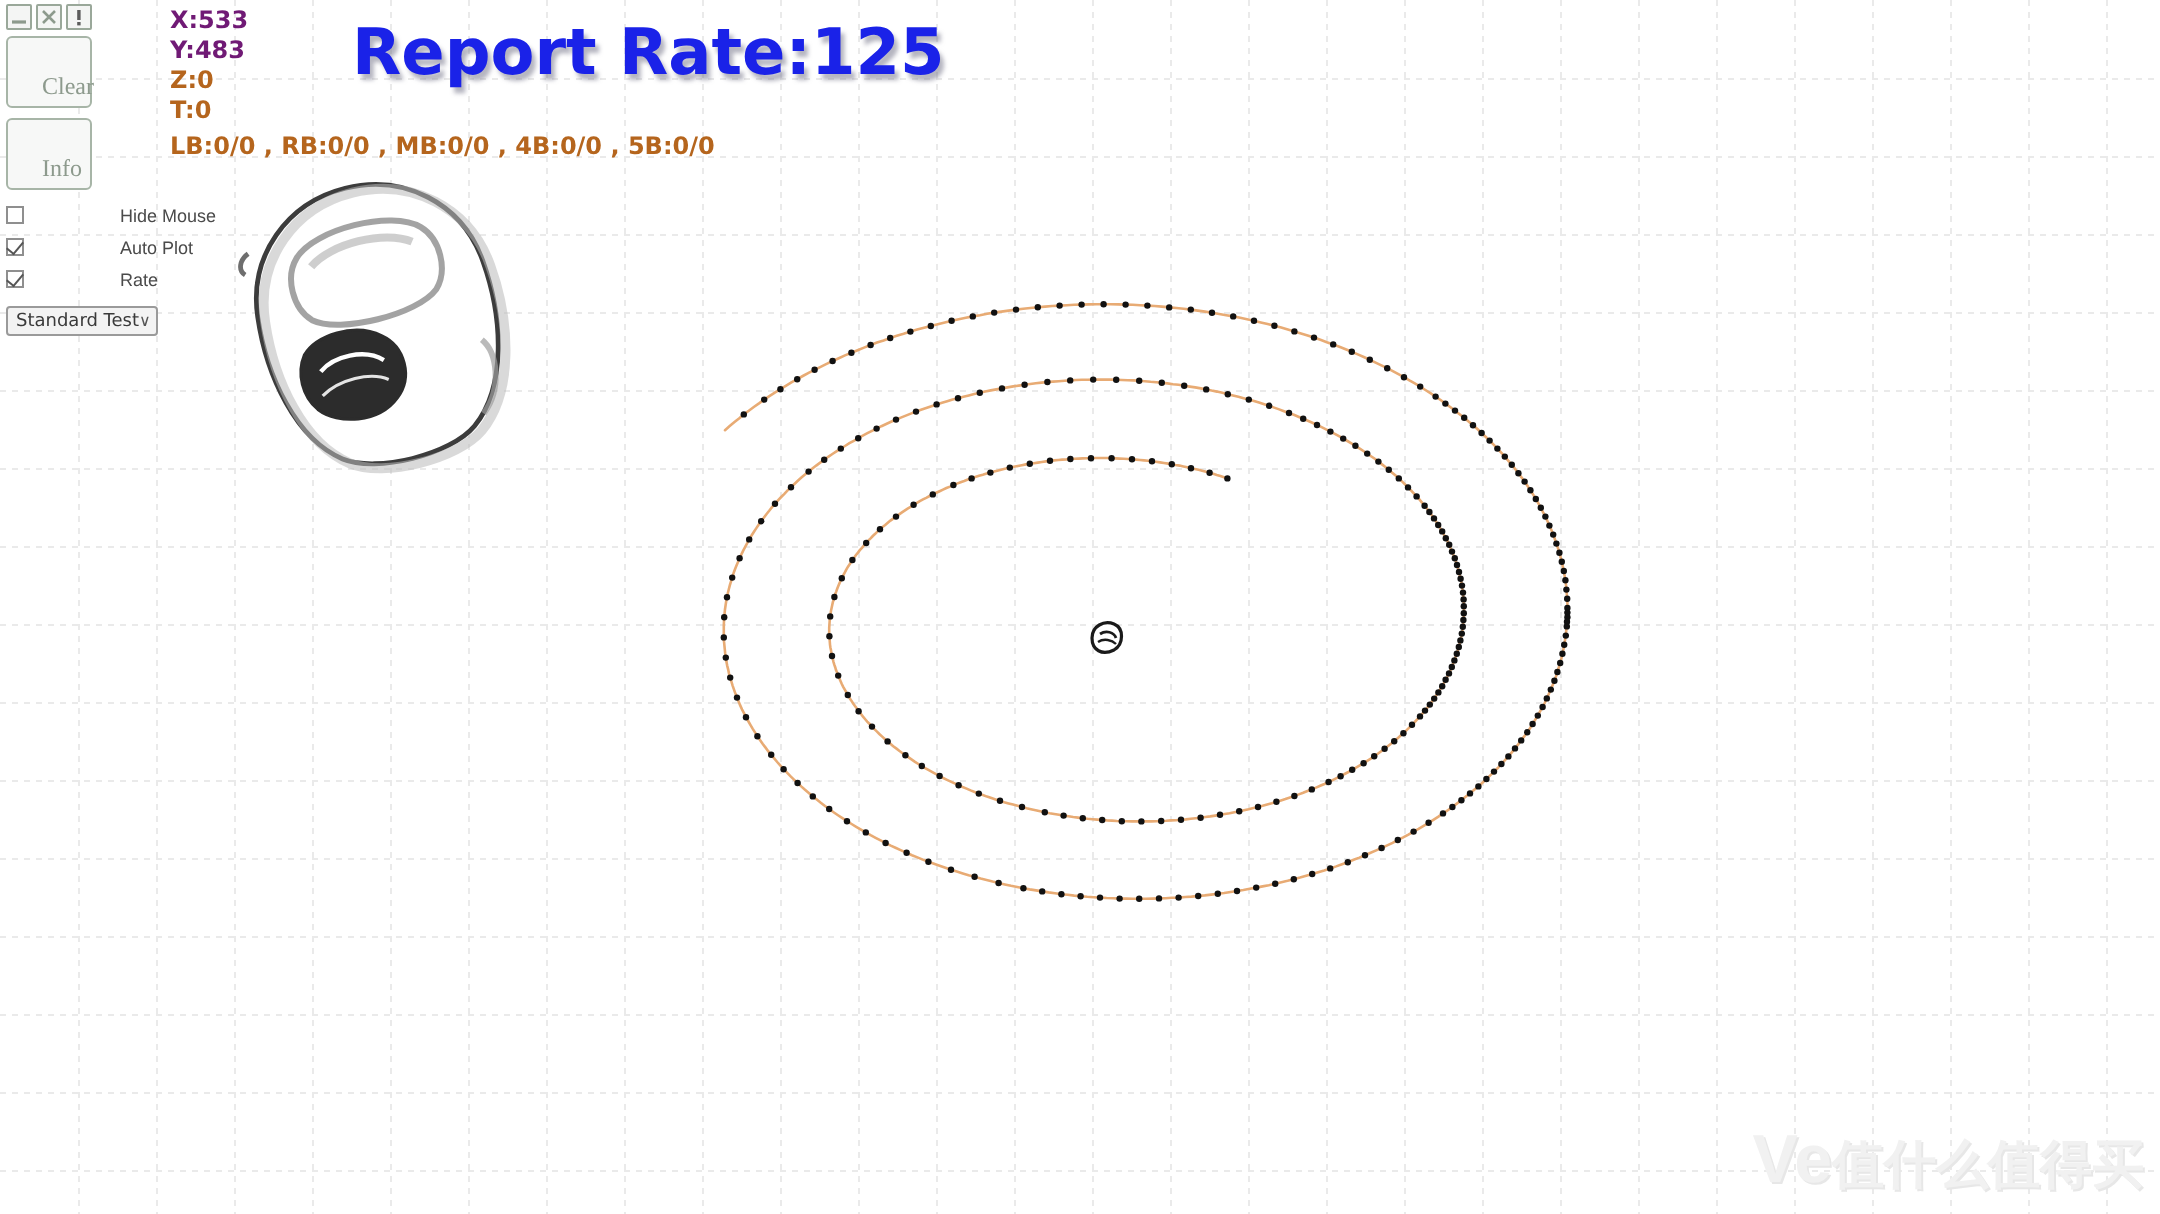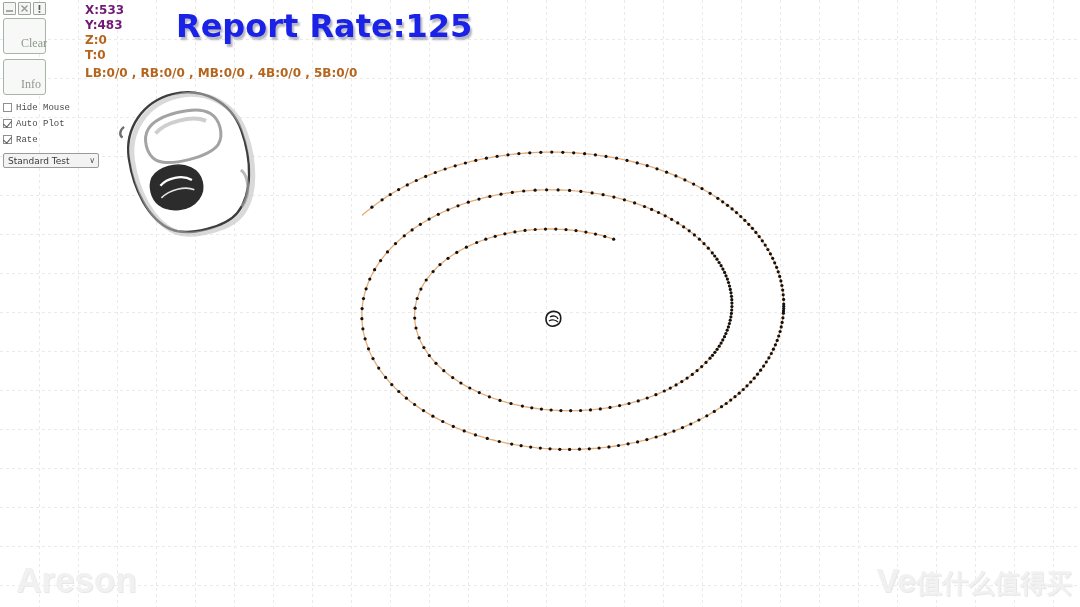--- a/index.html
+++ b/index.html
@@ -129,27 +129,28 @@
     top: -1px;
     width: 4px;
     height: 7px;
     border: solid #555;
     border-width: 0 1px 1px 0;
     transform: rotate(40deg);
   }
   .chk-label {
     font-size: 9px;
     color: #4a4a4a;
-    font-family: Liberation Mono, monospace;
+    font-family: Liberation Sans, sans-serif;
     white-space: nowrap;
+    margin-left: 44px;
   }
 
   #mode-select {
     margin-top: 6px;
-    width: 96px;
+    width: 76px;
     height: 15px;
     border: 1px solid #9a9a9a;
     border-radius: 2px;
     background: #f3f3f3;
     display: flex;
     align-items: center;
     justify-content: space-between;
     padding: 0 3px 0 4px;
     box-sizing: border-box;
     cursor: pointer;
@@ -272,21 +273,20 @@
       <line x1="0" y1="312.5" x2="1080" y2="312.5" stroke="#eaeaea" stroke-width="1" stroke-dasharray="3 3"></line>
       <line x1="0" y1="351.5" x2="1080" y2="351.5" stroke="#eaeaea" stroke-width="1" stroke-dasharray="3 3"></line>
       <line x1="0" y1="390.5" x2="1080" y2="390.5" stroke="#eaeaea" stroke-width="1" stroke-dasharray="3 3"></line>
       <line x1="0" y1="429.5" x2="1080" y2="429.5" stroke="#eaeaea" stroke-width="1" stroke-dasharray="3 3"></line>
       <line x1="0" y1="468.5" x2="1080" y2="468.5" stroke="#eaeaea" stroke-width="1" stroke-dasharray="3 3"></line>
       <line x1="0" y1="507.5" x2="1080" y2="507.5" stroke="#eaeaea" stroke-width="1" stroke-dasharray="3 3"></line>
       <line x1="0" y1="546.5" x2="1080" y2="546.5" stroke="#eaeaea" stroke-width="1" stroke-dasharray="3 3"></line>
       <line x1="0" y1="585.5" x2="1080" y2="585.5" stroke="#eaeaea" stroke-width="1" stroke-dasharray="3 3"></line>
     </svg>
 
-  <div class="wm" id="wm-left">Areson</div>
   <div class="wm" id="wm-right">
     <span>Ve</span><span class="cjk">值什么值得买</span>
   </div>
 
   <svg class="plot-layer" id="plot" width="1080" height="607" viewBox="0 0 1080 607">
       <path d="M362.5 215.1 L364.7 213.1 L367.1 211.1 L369.5 209.2 L371.9 207.2 L374.4 205.4 L376.9 203.5 L379.5 201.7 L382.1 199.8 L384.7 198.1 L387.4 196.3 L390.2 194.6 L392.9 192.9 L395.7 191.2 L398.6 189.6 L401.4 188.0 L404.3 186.4 L407.3 184.9 L410.3 183.4 L413.3 181.9 L416.3 180.5 L419.4 179.1 L422.5 177.7 L425.7 176.4 L428.8 175.1 L432.0 173.8 L435.3 172.5 L438.5 171.3 L441.8 170.2 L445.1 169.0 L448.4 167.9 L451.8 166.9 L455.2 165.8 L458.6 164.8 L462.0 163.9 L465.4 163.0 L468.9 162.1 L472.4 161.2 L475.8 160.4 L479.4 159.6 L482.9 158.9 L486.4 158.2 L490.0 157.6 L493.6 156.9 L497.1 156.3 L500.7 155.8 L504.3 155.3 L508.0 154.8 L511.6 154.4 L515.2 154.0 L518.9 153.6 L522.5 153.3 L526.1 153.0 L529.8 152.8 L533.5 152.6 L537.1 152.4 L540.8 152.3 L544.5 152.2 L548.1 152.1 L551.8 152.1 L555.4 152.1 L559.1 152.2 L562.8 152.3 L566.4 152.4 L570.1 152.6 L573.7 152.8 L577.3 153.0 L581.0 153.3 L584.6 153.7 L588.2 154.0 L591.8 154.4 L595.4 154.8 L598.9 155.3 L602.5 155.8 L606.0 156.4 L609.6 157.0 L613.1 157.6 L616.6 158.2 L620.1 158.9 L623.5 159.6 L627.0 160.4 L630.4 161.2 L633.8 162.0 L637.2 162.9 L640.6 163.8 L643.9 164.7 L647.2 165.7 L650.5 166.7 L653.8 167.7 L657.0 168.8 L660.2 169.9 L663.4 171.1 L666.6 172.2 L669.7 173.4 L672.8 174.6 L675.9 175.9 L678.9 177.2 L681.9 178.5 L684.9 179.9 L687.8 181.3 L690.7 182.7 L693.6 184.1 L696.4 185.6 L699.2 187.1 L702.0 188.6 L704.7 190.2 L707.4 191.7 L710.1 193.3 L712.7 195.0 L715.2 196.6 L717.8 198.3 L720.3 200.0 L722.7 201.8 L725.1 203.5 L727.5 205.3 L729.8 207.1 L732.1 208.9 L734.3 210.8 L736.5 212.6 L738.7 214.5 L740.8 216.5 L742.8 218.4 L744.8 220.3 L746.8 222.3 L748.7 224.3 L750.6 226.3 L752.4 228.3 L754.2 230.4 L755.9 232.4 L757.6 234.5 L759.2 236.6 L760.8 238.7 L762.3 240.8 L763.8 243.0 L765.2 245.1 L766.6 247.3 L767.9 249.5 L769.2 251.7 L770.4 253.9 L771.5 256.1 L772.7 258.3 L773.7 260.5 L774.7 262.8 L775.7 265.0 L776.6 267.3 L777.4 269.5 L778.2 271.8 L779.0 274.1 L779.7 276.4 L780.3 278.6 L780.9 280.9 L781.4 283.2 L781.9 285.5 L782.3 287.8 L782.7 290.1 L783.0 292.5 L783.2 294.8 L783.4 297.1 L783.6 299.4 L783.7 301.7 L783.7 304.0 L783.7 306.3 L783.7 308.6 L783.5 310.9 L783.4 313.2 L783.1 315.5 L782.9 317.8 L782.5 320.1 L782.1 322.4 L781.7 324.7 L781.2 326.9 L780.7 329.2 L780.1 331.5 L779.4 333.7 L778.7 336.0 L778.0 338.2 L777.2 340.4 L776.3 342.6 L775.4 344.8 L774.4 347.0 L773.4 349.2 L772.4 351.4 L771.3 353.5 L770.1 355.6 L768.9 357.8 L767.6 359.9 L766.3 362.0 L765.0 364.1 L763.6 366.1 L762.1 368.2 L760.6 370.2 L759.1 372.2 L757.5 374.2 L755.9 376.2 L754.2 378.2 L752.5 380.1 L750.7 382.0 L748.9 384.0 L747.0 385.8 L745.1 387.7 L743.2 389.5 L741.2 391.4 L739.2 393.2 L737.1 394.9 L735.0 396.7 L732.8 398.4 L730.7 400.1 L728.4 401.8 L726.2 403.5 L723.9 405.1 L721.5 406.7 L719.2 408.3 L716.7 409.9 L714.3 411.4 L711.8 412.9 L709.3 414.4 L706.8 415.8 L704.2 417.3 L701.6 418.7 L698.9 420.0 L696.3 421.4 L693.6 422.7 L690.8 424.0 L688.1 425.2 L685.3 426.4 L682.5 427.6 L679.7 428.8 L676.8 429.9 L673.9 431.1 L671.0 432.1 L668.1 433.2 L665.1 434.2 L662.1 435.2 L659.1 436.1 L656.1 437.0 L653.1 437.9 L650.0 438.8 L646.9 439.6 L643.8 440.4 L640.7 441.1 L637.6 441.9 L634.4 442.6 L631.3 443.2 L628.1 443.8 L624.9 444.4 L621.7 445.0 L618.5 445.5 L615.3 446.0 L612.1 446.5 L608.9 446.9 L605.6 447.3 L602.4 447.7 L599.1 448.0 L595.8 448.3 L592.6 448.5 L589.3 448.8 L586.0 448.9 L582.8 449.1 L579.5 449.2 L576.2 449.3 L572.9 449.4 L569.6 449.4 L566.4 449.4 L563.1 449.3 L559.8 449.3 L556.6 449.1 L553.3 449.0 L550.0 448.8 L546.8 448.6 L543.6 448.4 L540.3 448.1 L537.1 447.8 L533.9 447.4 L530.7 447.1 L527.5 446.6 L524.3 446.2 L521.1 445.7 L518.0 445.2 L514.8 444.7 L511.7 444.1 L508.6 443.5 L505.5 442.9 L502.4 442.2 L499.3 441.5 L496.3 440.8 L493.3 440.0 L490.3 439.3 L487.3 438.4 L484.3 437.6 L481.4 436.7 L478.4 435.8 L475.5 434.9 L472.7 433.9 L469.8 432.9 L467.0 431.9 L464.2 430.9 L461.4 429.8 L458.7 428.7 L456.0 427.6 L453.3 426.4 L450.6 425.2 L448.0 424.0 L445.4 422.8 L442.8 421.5 L440.3 420.2 L437.8 418.9 L435.3 417.6 L432.9 416.2 L430.5 414.8 L428.1 413.4 L425.8 412.0 L423.5 410.6 L421.2 409.1 L419.0 407.6 L416.8 406.1 L414.6 404.5 L412.5 403.0 L410.4 401.4 L408.4 399.8 L406.4 398.2 L404.4 396.5 L402.5 394.9 L400.6 393.2 L398.8 391.5 L397.0 389.8 L395.2 388.1 L393.5 386.3 L391.8 384.6 L390.2 382.8 L388.6 381.0 L387.1 379.2 L385.6 377.4 L384.1 375.6 L382.7 373.7 L381.3 371.9 L380.0 370.0 L378.7 368.1 L377.5 366.2 L376.3 364.3 L375.2 362.4 L374.1 360.5 L373.0 358.6 L372.0 356.6 L371.0 354.7 L370.1 352.7 L369.3 350.7 L368.5 348.8 L367.7 346.8 L367.0 344.8 L366.3 342.8 L365.7 340.8 L365.1 338.8 L364.5 336.8 L364.1 334.8 L363.6 332.8 L363.2 330.8 L362.9 328.8 L362.6 326.7 L362.4 324.7 L362.2 322.7 L362.0 320.7 L361.9 318.7 L361.9 316.6 L361.9 314.6 L361.9 312.6 L362.0 310.6 L362.1 308.6 L362.3 306.6 L362.5 304.6 L362.8 302.6 L363.1 300.6 L363.5 298.6 L363.9 296.6 L364.4 294.6 L364.9 292.7 L365.5 290.7 L366.1 288.8 L366.7 286.8 L367.4 284.9 L368.2 282.9 L369.0 281.0 L369.8 279.1 L370.7 277.2 L371.6 275.3 L372.6 273.4 L373.6 271.6 L374.6 269.7 L375.7 267.9 L376.9 266.0 L378.1 264.2 L379.3 262.4 L380.6 260.6 L381.9 258.9 L383.2 257.1 L384.6 255.4 L386.0 253.6 L387.5 251.9 L389.0 250.2 L390.6 248.5 L392.2 246.9 L393.8 245.2 L395.5 243.6 L397.2 242.0 L398.9 240.4 L400.7 238.8 L402.5 237.3 L404.3 235.8 L406.2 234.3 L408.1 232.8 L410.1 231.3 L412.1 229.9 L414.1 228.4 L416.2 227.0 L418.2 225.7 L420.4 224.3 L422.5 223.0 L424.7 221.6 L426.9 220.4 L429.1 219.1 L431.4 217.8 L433.7 216.6 L436.0 215.4 L438.3 214.3 L440.7 213.1 L443.1 212.0 L445.5 210.9 L448.0 209.8 L450.4 208.8 L452.9 207.8 L455.4 206.8 L458.0 205.8 L460.5 204.9 L463.1 204.0 L465.7 203.1 L468.3 202.2 L471.0 201.4 L473.6 200.6 L476.3 199.8 L479.0 199.1 L481.7 198.4 L484.4 197.7 L487.1 197.0 L489.9 196.4 L492.6 195.8 L495.4 195.2 L498.2 194.7 L501.0 194.2 L503.8 193.7 L506.6 193.2 L509.4 192.8 L512.3 192.4 L515.1 192.0 L517.9 191.6 L520.8 191.3 L523.7 191.0 L526.5 190.8 L529.4 190.6 L532.3 190.4 L535.1 190.2 L538.0 190.0 L540.9 189.9 L543.8 189.9 L546.6 189.8 L549.5 189.8 L552.4 189.8 L555.3 189.8 L558.1 189.9 L561.0 190.0 L563.9 190.1 L566.7 190.2 L569.6 190.4 L572.4 190.6 L575.3 190.9 L578.1 191.1 L580.9 191.4 L583.7 191.7 L586.5 192.1 L589.3 192.4 L592.1 192.9 L594.9 193.3 L597.6 193.7 L600.4 194.2 L603.1 194.7 L605.8 195.3 L608.5 195.8 L611.2 196.4 L613.9 197.1 L616.5 197.7 L619.2 198.4 L621.8 199.1 L624.4 199.8 L627.0 200.5 L629.5 201.3 L632.1 202.1 L634.6 202.9 L637.1 203.8 L639.6 204.7 L642.0 205.6 L644.5 206.5 L646.9 207.4 L649.2 208.4 L651.6 209.4 L653.9 210.4 L656.2 211.4 L658.5 212.5 L660.8 213.6 L663.0 214.7 L665.2 215.8 L667.4 216.9 L669.5 218.1 L671.6 219.3 L673.7 220.5 L675.7 221.7 L677.7 222.9 L679.7 224.2 L681.7 225.5 L683.6 226.8 L685.5 228.1 L687.4 229.4 L689.2 230.8 L691.0 232.2 L692.7 233.5 L694.4 234.9 L696.1 236.4 L697.8 237.8 L699.4 239.2 L701.0 240.7 L702.5 242.2 L704.0 243.7 L705.5 245.2 L706.9 246.7 L708.3 248.2 L709.7 249.7 L711.0 251.3 L712.3 252.9 L713.5 254.4 L714.7 256.0 L715.9 257.6 L717.0 259.2 L718.1 260.8 L719.1 262.5 L720.1 264.1 L721.1 265.7 L722.0 267.4 L722.9 269.1 L723.8 270.7 L724.6 272.4 L725.3 274.1 L726.0 275.8 L726.7 277.4 L727.4 279.1 L728.0 280.8 L728.5 282.5 L729.0 284.2 L729.5 286.0 L729.9 287.7 L730.3 289.4 L730.7 291.1 L731.0 292.8 L731.2 294.5 L731.5 296.3 L731.6 298.0 L731.8 299.7 L731.9 301.4 L731.9 303.1 L732.0 304.9 L731.9 306.6 L731.9 308.3 L731.7 310.0 L731.6 311.7 L731.4 313.4 L731.2 315.1 L730.9 316.8 L730.6 318.5 L730.2 320.2 L729.8 321.9 L729.4 323.5 L728.9 325.2 L728.4 326.9 L727.8 328.5 L727.2 330.2 L726.6 331.8 L725.9 333.5 L725.2 335.1 L724.5 336.7 L723.7 338.3 L722.8 339.9 L722.0 341.5 L721.1 343.1 L720.1 344.6 L719.2 346.2 L718.1 347.7 L717.1 349.3 L716.0 350.8 L714.9 352.3 L713.7 353.8 L712.5 355.3 L711.3 356.7 L710.0 358.2 L708.7 359.6 L707.4 361.0 L706.0 362.4 L704.6 363.8 L703.2 365.2 L701.7 366.6 L700.2 367.9 L698.7 369.2 L697.1 370.6 L695.5 371.9 L693.9 373.1 L692.3 374.4 L690.6 375.6 L688.9 376.9 L687.1 378.1 L685.4 379.3 L683.6 380.4 L681.8 381.6 L679.9 382.7 L678.0 383.8 L676.1 384.9 L674.2 386.0 L672.3 387.0 L670.3 388.1 L668.3 389.1 L666.3 390.1 L664.3 391.0 L662.2 392.0 L660.1 392.9 L658.0 393.8 L655.9 394.7 L653.7 395.5 L651.6 396.4 L649.4 397.2 L647.2 398.0 L645.0 398.7 L642.7 399.5 L640.5 400.2 L638.2 400.9 L635.9 401.6 L633.6 402.2 L631.3 402.9 L629.0 403.5 L626.7 404.0 L624.3 404.6 L622.0 405.1 L619.6 405.6 L617.2 406.1 L614.8 406.6 L612.4 407.0 L610.0 407.4 L607.6 407.8 L605.1 408.2 L602.7 408.5 L600.3 408.9 L597.8 409.1 L595.4 409.4 L592.9 409.7 L590.5 409.9 L588.0 410.1 L585.5 410.2 L583.1 410.4 L580.6 410.5 L578.1 410.6 L575.7 410.7 L573.2 410.7 L570.7 410.7 L568.3 410.7 L565.8 410.7 L563.3 410.6 L560.9 410.6 L558.4 410.5 L556.0 410.3 L553.5 410.2 L551.1 410.0 L548.6 409.8 L546.2 409.6 L543.8 409.4 L541.4 409.1 L539.0 408.8 L536.6 408.5 L534.2 408.1 L531.8 407.8 L529.5 407.4 L527.1 407.0 L524.8 406.6 L522.4 406.1 L520.1 405.6 L517.8 405.1 L515.5 404.6 L513.3 404.1 L511.0 403.5 L508.8 402.9 L506.5 402.3 L504.3 401.7 L502.1 401.1 L500.0 400.4 L497.8 399.7 L495.7 399.0 L493.5 398.3 L491.4 397.5 L489.4 396.8 L487.3 396.0 L485.3 395.2 L483.3 394.3 L481.3 393.5 L479.3 392.6 L477.3 391.7 L475.4 390.8 L473.5 389.9 L471.6 389.0 L469.8 388.0 L468.0 387.1 L466.2 386.1 L464.4 385.1 L462.6 384.1 L460.9 383.0 L459.2 382.0 L457.5 380.9 L455.9 379.8 L454.3 378.7 L452.7 377.6 L451.1 376.5 L449.6 375.4 L448.1 374.2 L446.6 373.1 L445.2 371.9 L443.8 370.7 L442.4 369.5 L441.1 368.3 L439.8 367.1 L438.5 365.8 L437.2 364.6 L436.0 363.3 L434.8 362.0 L433.6 360.8 L432.5 359.5 L431.4 358.2 L430.4 356.9 L429.3 355.6 L428.4 354.2 L427.4 352.9 L426.5 351.6 L425.6 350.2 L424.7 348.9 L423.9 347.5 L423.1 346.1 L422.4 344.8 L421.6 343.4 L420.9 342.0 L420.3 340.6 L419.7 339.2 L419.1 337.8 L418.6 336.4 L418.0 335.0 L417.6 333.6 L417.1 332.2 L416.7 330.8 L416.4 329.4 L416.0 328.0 L415.7 326.6 L415.5 325.1 L415.2 323.7 L415.0 322.3 L414.9 320.9 L414.8 319.5 L414.7 318.1 L414.6 316.6 L414.6 315.2 L414.6 313.8 L414.7 312.4 L414.8 311.0 L414.9 309.6 L415.1 308.2 L415.3 306.8 L415.5 305.4 L415.8 304.0 L416.1 302.6 L416.4 301.2 L416.8 299.9 L417.2 298.5 L417.6 297.1 L418.1 295.8 L418.6 294.4 L419.1 293.1 L419.7 291.7 L420.3 290.4 L420.9 289.1 L421.6 287.7 L422.3 286.4 L423.0 285.1 L423.7 283.8 L424.5 282.6 L425.4 281.3 L426.2 280.0 L427.1 278.8 L428.0 277.5 L429.0 276.3 L429.9 275.1 L431.0 273.9 L432.0 272.7 L433.1 271.5 L434.1 270.3 L435.3 269.2 L436.4 268.0 L437.6 266.9 L438.8 265.7 L440.0 264.6 L441.3 263.5 L442.6 262.5 L443.9 261.4 L445.2 260.3 L446.6 259.3 L448.0 258.3 L449.4 257.3 L450.8 256.3 L452.3 255.3 L453.8 254.3 L455.3 253.4 L456.8 252.4 L458.3 251.5 L459.9 250.6 L461.5 249.7 L463.1 248.9 L464.8 248.0 L466.4 247.2 L468.1 246.4 L469.8 245.6 L471.5 244.8 L473.2 244.0 L475.0 243.3 L476.7 242.5 L478.5 241.8 L480.3 241.1 L482.1 240.5 L483.9 239.8 L485.8 239.2 L487.6 238.5 L489.5 237.9 L491.4 237.4 L493.3 236.8 L495.2 236.3 L497.1 235.7 L499.1 235.2 L501.0 234.7 L502.9 234.3 L504.9 233.8 L506.9 233.4 L508.9 233.0 L510.9 232.6 L512.9 232.2 L514.9 231.9 L516.9 231.6 L518.9 231.3 L520.9 231.0 L523.0 230.7 L525.0 230.4 L527.0 230.2 L529.1 230.0 L531.1 229.8 L533.2 229.7 L535.2 229.5 L537.3 229.4 L539.3 229.3 L541.4 229.2 L543.5 229.1 L545.5 229.1 L547.6 229.0 L549.6 229.0 L551.7 229.0 L553.7 229.0 L555.8 229.1 L557.8 229.2 L559.9 229.3 L561.9 229.4 L564.0 229.5 L566.0 229.6 L568.0 229.8 L570.0 230.0 L572.0 230.2 L574.0 230.4 L576.0 230.6 L578.0 230.9 L580.0 231.2 L582.0 231.5 L584.0 231.8 L585.9 232.1 L587.8 232.5 L589.8 232.8 L591.7 233.2 L593.6 233.6 L595.5 234.1 L597.4 234.5 L599.3 234.9 L601.1 235.4 L603.0 235.9 L604.8 236.4 L606.6 236.9 L608.4 237.5 L610.2 238.0 L612.0 238.6 L613.7 239.2" fill="none" stroke="#e8ab74" stroke-width="1.3" stroke-linecap="round"></path>
       <g>
         <circle cx="371.9" cy="207.2" r="1.6" fill="#111111"></circle>
         <circle cx="382.1" cy="199.8" r="1.6" fill="#111111"></circle>
         <circle cx="390.2" cy="194.6" r="1.6" fill="#111111"></circle>

